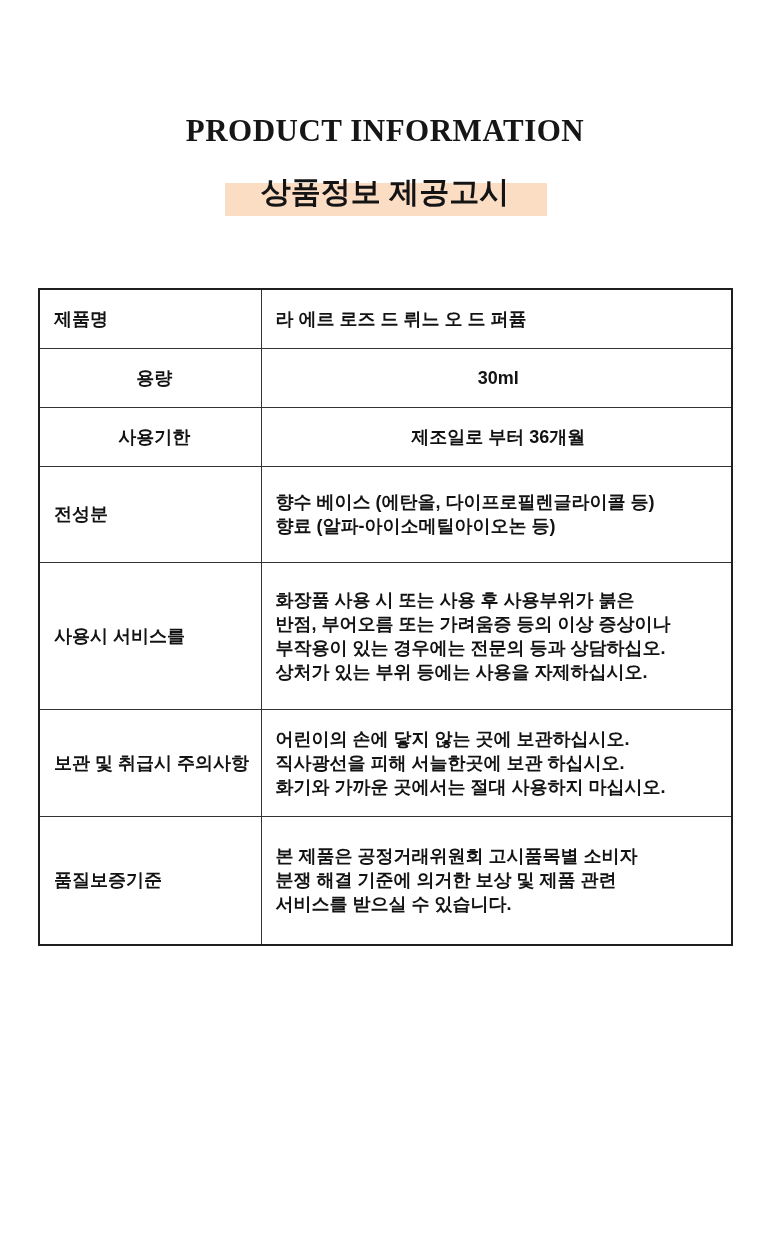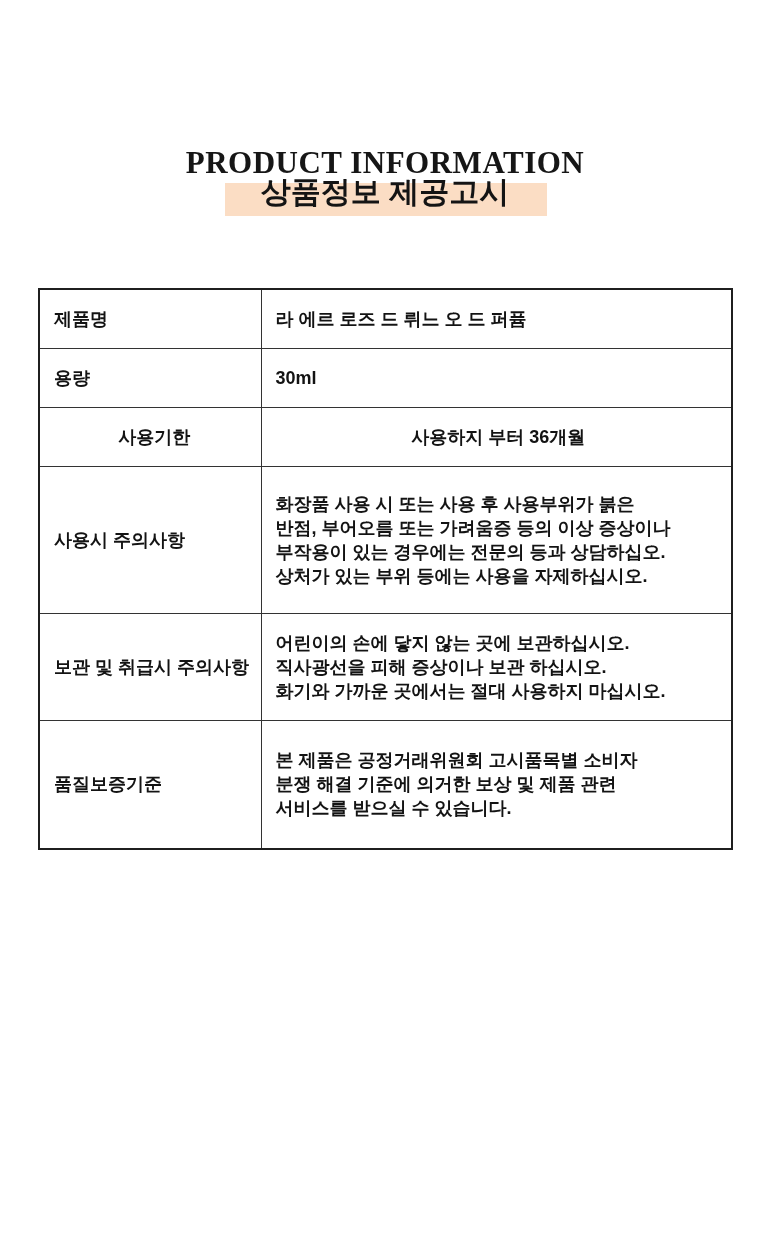--- a/index.html
+++ b/index.html
@@ -20,21 +20,20 @@
     top: 112px;
     left: 0;
     width: 770px;
     text-align: center;
     font-family: "Liberation Serif", "DejaVu Serif", serif;
     font-size: 31px;
     font-weight: 600;
     letter-spacing: 0.5px;
     color: #161616;
     line-height: 38px;
-    margin-top: 32px;
   }
   .subtitle-wrap {
     position: absolute;
     top: 170px;
     left: 0;
     width: 750px;
     height: 52px;
   }
   .subtitle-band {
     position: absolute;
@@ -96,39 +95,44 @@
 <table class="info-table">
   <colgroup>
       <col class="c-label">
       <col class="c-value">
     </colgroup>
   <tbody>
     <tr style="height:59px;">
       <td class="cell-label">제품명</td>
       <td class="cell-value">라 에르 로즈 드 뤼느 오 드 퍼퓸</td>
     </tr>
-    <tr style="height:59px;">
+    <tr style="height:59px;text-align:center;">
       <td class="cell-label">용량</td>
       <td class="cell-value">30ml</td>
     </tr>
     <tr style="height:59px;text-align:center;">
       <td class="cell-label">사용기한</td>
-      <td class="cell-value">사용하지 부터 36개월</td>
+      <td class="cell-value">제조일로 부터 36개월</td>
+    </tr>
+    <tr style="height:96px;">
+      <td class="cell-label">전성분</td>
+      <td class="cell-value">향수 베이스 (에탄올, 다이프로필렌글라이콜 등)
+향료 (알파-아이소메틸아이오논 등)</td>
     </tr>
     <tr style="height:147px;">
-      <td class="cell-label">사용시 주의사항</td>
+      <td class="cell-label">사용시 서비스를</td>
       <td class="cell-value">화장품 사용 시 또는 사용 후 사용부위가 붉은
 반점, 부어오름 또는 가려움증 등의 이상 증상이나
 부작용이 있는 경우에는 전문의 등과 상담하십오.
 상처가 있는 부위 등에는 사용을 자제하십시오.</td>
     </tr>
     <tr style="height:107px;">
       <td class="cell-label">보관 및 취급시 주의사항</td>
       <td class="cell-value">어린이의 손에 닿지 않는 곳에 보관하십시오.
-직사광선을 피해 증상이나 보관 하십시오.
+직사광선을 피해 서늘한곳에 보관 하십시오.
 화기와 가까운 곳에서는 절대 사용하지 마십시오.</td>
     </tr>
     <tr style="height:129px;">
       <td class="cell-label">품질보증기준</td>
       <td class="cell-value">본 제품은 공정거래위원회 고시품목별 소비자
 분쟁 해결 기준에 의거한 보상 및 제품 관련
 서비스를 받으실 수 있습니다.</td>
     </tr>
   </tbody>
 </table>

